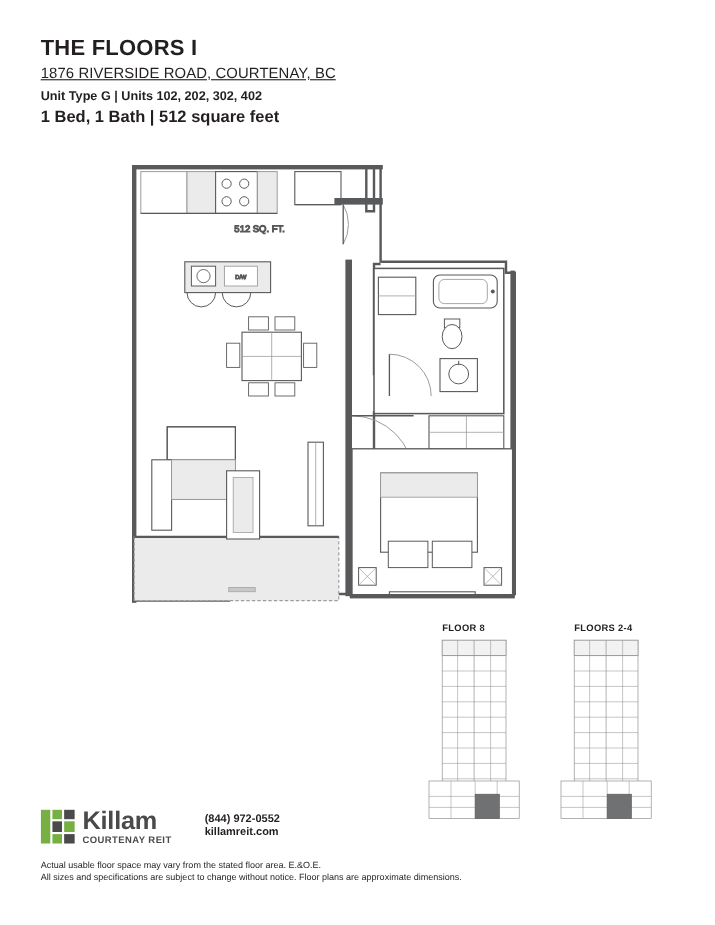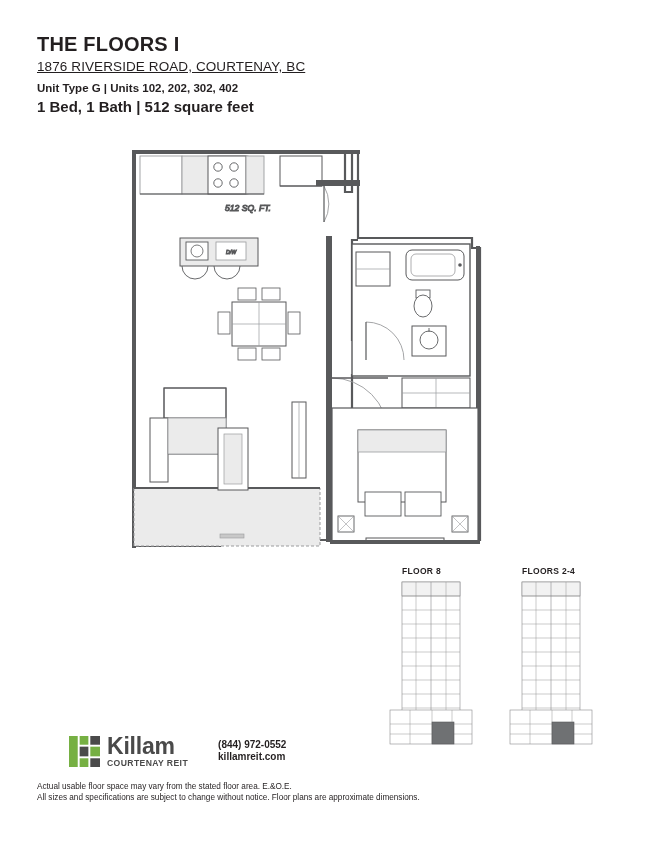--- a/index.html
+++ b/index.html
@@ -45,25 +45,24 @@
   #unit-specs-line {
     font-size: 15px;
     font-weight: bold;
     line-height: 1.25;
     margin: 0;
   }
 
   
   #floorplan-area {
     position: absolute;
-    left: 120px;
+    left: 108px;
     top: 140px;
     width: 380px;
     height: 440px;
-    font-style: italic;
   }
   #floorplan-svg { display: block; }
 
   
   #keyplans {
     position: absolute;
     left: 380px;
     top: 560px;
     width: 230px;
     height: 230px;
@@ -83,21 +82,21 @@
     position: absolute;
     left: 37px;
     top: 735px;
     width: 576px;
   }
   #logo-row {
     display: flex;
     align-items: center;
     gap: 14px;
   }
-  #logo-block { display: flex; align-items: center; gap: 7px; margin-left: 32px; }
+  #logo-block { display: flex; align-items: center; gap: 7px; }
   #logo-mark {
     width: 31px;
     height: 31px;
     display: block;
   }
   #logo-text { line-height: 1; }
   #logo-wordmark {
     font-size: 23px;
     font-weight: bold;
     color: #4a4a4a;

